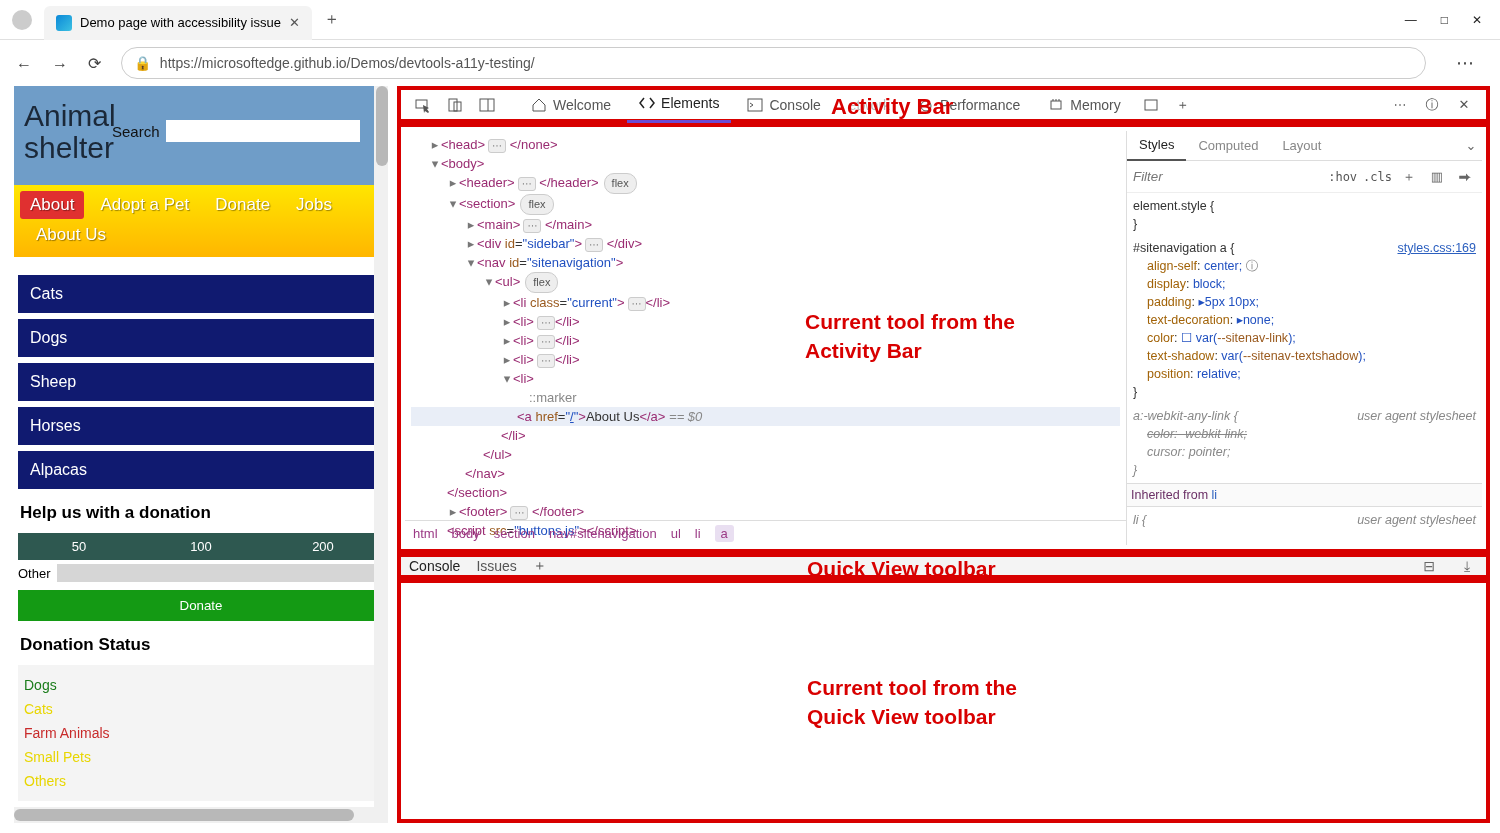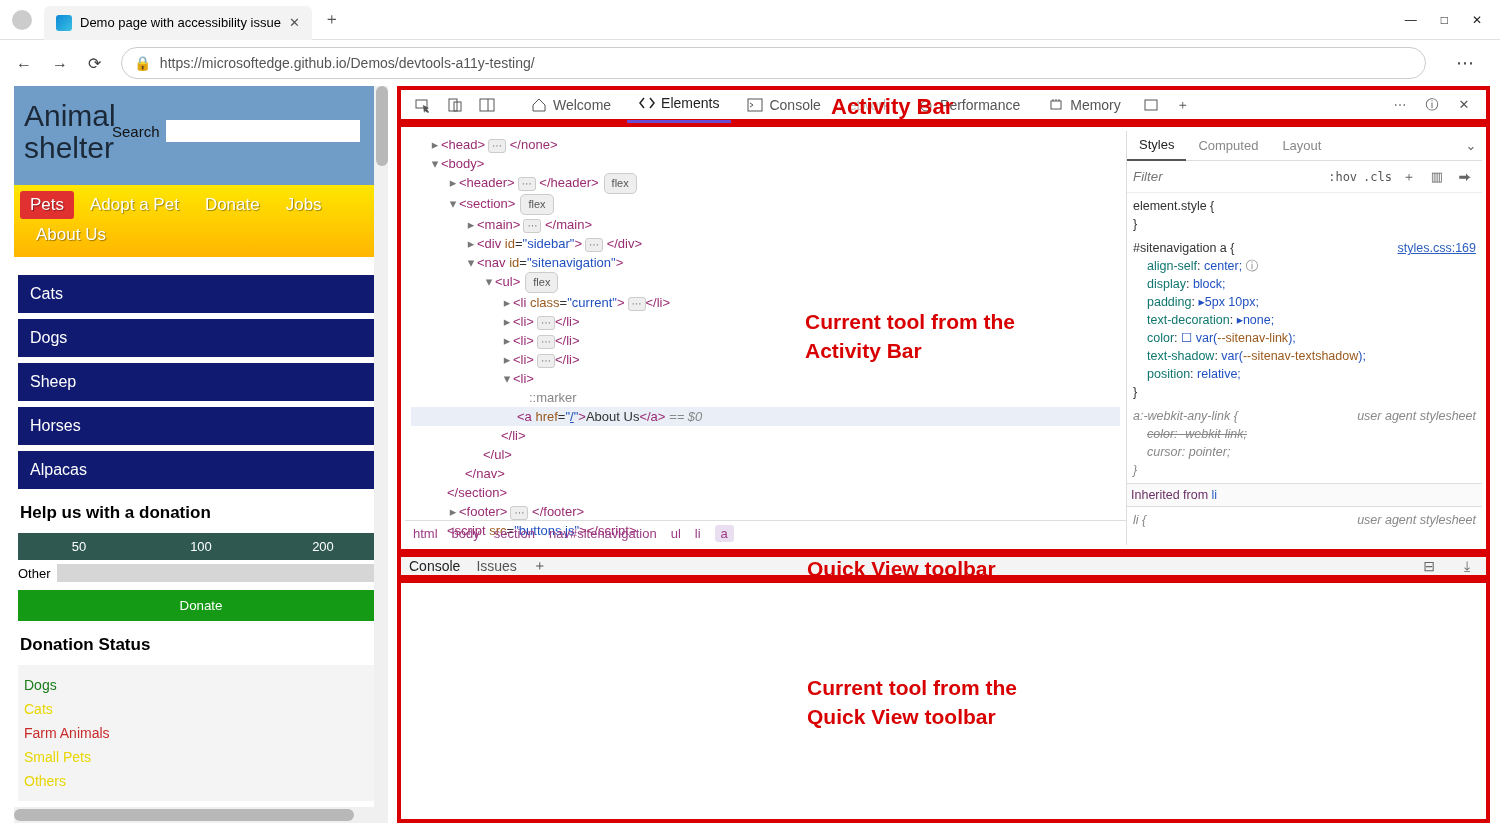--- a/index.html
+++ b/index.html
@@ -61,40 +61,40 @@
 .ab-label { position: absolute; left: 430px; top: 4px; color: #d80000; font-weight: bold; font-size: 22px; pointer-events: none; }
 
 .main-tool { left: 0; right: 0; top: 37px; bottom: 270px; background: #fff; }
 .main-tool-inner { position: absolute; inset: 4px; display: flex; }
 .dom-pane { flex: 1; font-family: Consolas, monospace; font-size: 13px; line-height: 19px; padding: 4px 6px; color: #333; position: relative; overflow: hidden; }
 .dom-pane .row { white-space: nowrap; }
 .t-tag { color: #9a2c72; }
 .t-attr { color: #9a5a1e; }
 .t-val { color: #2050c0; }
 .t-pu { color: #888; }
-.t-pill { display: inline-block; background: #eee; border: 1px solid #ccc; border-radius: 5px; padding: 0 7px; font-size: 11px; color: #555; margin-left: 5px; }
+.t-pill { display: inline-block; background: #eee; border: 1px solid #ccc; border-radius: 10px; padding: 0 7px; font-size: 11px; color: #555; margin-left: 5px; }
 .t-ell { display: inline-block; background: #eee; border: 1px solid #ccc; border-radius: 3px; padding: 0 3px; font-size: 10px; color: #777; line-height: 12px; margin-left: 3px; }
 .tw { display: inline-block; width: 12px; text-align: center; color: #777; }
 .sel-row { background: #e9eef7; }
 .crumbs { position: absolute; left: 4px; right: 360px; bottom: 4px; height: 22px; border-top: 1px solid #ddd; display: flex; align-items: center; gap: 14px; padding: 12px 8px; font-size: 13px; color: #9b3a85; }
 .crumbs span.sel { background: #e9dff1; padding: 1px 6px; border-radius: 3px; }
 .overlay-label-1 { position: absolute; left: 400px; top: 176px; color: #d80000; font-weight: bold; font-size: 21px; line-height: 1.4; pointer-events: none; }
 
 .styles-pane { width: 356px; border-left: 1px solid #ddd; display: flex; flex-direction: column; font-size: 13px; background: #fff; position: relative; }
 .styles-tabs { display: flex; align-items: center; border-bottom: 1px solid #ddd; height: 30px; }
 .styles-tabs div { padding: 0 12px; color: #888; height: 30px; display: flex; align-items: center; }
 .styles-tabs .on { color: #222; border-bottom: 2px solid #545454; }
 .styles-filter { display: flex; align-items: center; border-bottom: 1px solid #eee; height: 32px; padding: 0 6px; gap: 6px; }
 .styles-filter input { width: 120px; border: none; outline: none; color: #888; font-style: italic; }
 .pseudo { font-family: Consolas, monospace; font-size: 12px; color: #555; }
 .mini-icon { width: 22px; height: 22px; display: inline-flex; align-items: center; justify-content: center; color: #666; }
 .styles-body { flex: 1; overflow: hidden; font-family: Consolas, monospace; font-size: 12.5px; line-height: 18px; padding: 4px 6px; color: #333; }
 .rule-link { float: right; color: #2b5fbf; text-decoration: underline; font-style: normal; }
 .prop { padding-left: 14px; }
-.pn { color: #0f766e; } .pv { color: #2050c0; } .pk { color: #9a5a1e; }
+.pn { color: #a16207; } .pv { color: #2050c0; } .pk { color: #9a5a1e; }
 .strike { text-decoration: line-through; color: #999; }
 .inh { border-top: 1px solid #ddd; border-bottom: 1px solid #ddd; padding: 2px 4px; color: #6a2f65; background: #fafafa; margin: 4px -6px; font-style: normal; }
 .ua { color: #888; font-style: italic; }
 
 .qv-toolbar { left: 0; right: 0; bottom: 244px; height: 26px; background: #f4f4f4; display: flex; align-items: center; padding: 0 8px; gap: 16px; color: #555; font-size: 14px; }
 .qv-toolbar .on { color: #222; }
 .qv-spacer { flex: 1; }
 .qv-label { position: absolute; left: 406px; top: 0px; color: #d80000; font-weight: bold; font-size: 21px; pointer-events: none; }
 
 .qv-body { left: 0; right: 0; bottom: 0; height: 244px; background: #fff; }
@@ -138,21 +138,21 @@
       <div class="site-title">
         <span>Animal</span><br>
         <span>shelter</span>
       </div>
       <div class="search-row">
         <span class="search-label">Search</span>
         <input class="search-box" style="">
       </div>
     </div>
     <div class="mainnav">
-      <a class="current">Pets</a>
+      <a class="current">About</a>
       <a>Adopt a Pet</a>
       <a>Donate</a>
       <a>Jobs</a>
       <div class="mainnav-row2"><a>About Us</a></div>
     </div>
     <div class="sidebar">
       <a class="side-link">Cats</a>
       <a class="side-link">Dogs</a>
       <a class="side-link">Sheep</a>
       <a class="side-link">Horses</a>

